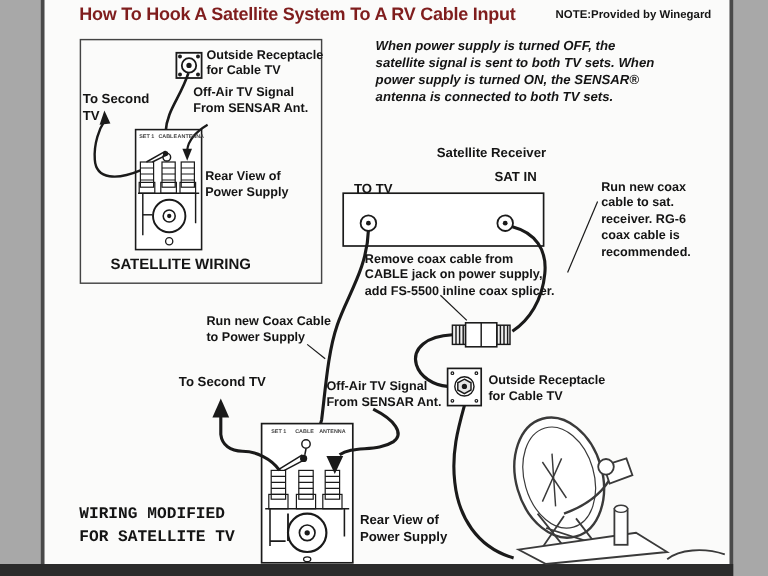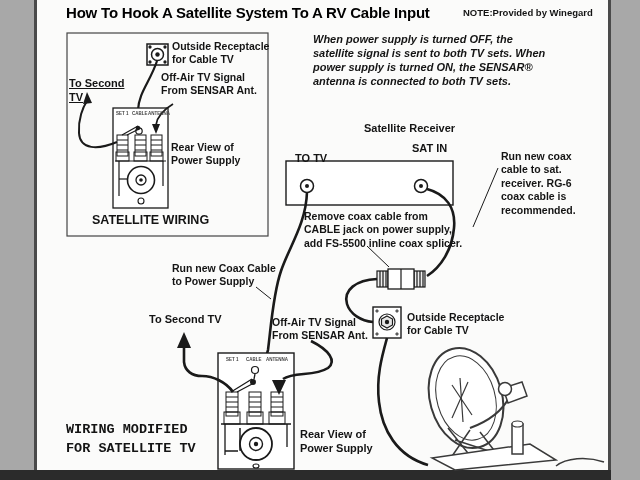--- a/index.html
+++ b/index.html
@@ -174,31 +174,31 @@
       <circle cx="505" cy="389" r="6.5" fill="#fff" stroke-width="1.5"></circle>
       <path d="M448,428 L475,462 M470,430 L448,462 M480,432 L500,458 M455,440 L492,452" stroke-width="1.5"></path>
       <polygon points="432,458 530,444 556,460 455,470" fill="#fff" stroke-width="1.5"></polygon>
       <rect x="512" y="424" width="11" height="30" fill="#fff" stroke-width="1.5"></rect>
       <ellipse cx="517.5" cy="424" rx="5.5" ry="3" fill="#fff" stroke-width="1.2"></ellipse>
       <path d="M556,466 C566,458 586,456 604,462" stroke-width="1.5"></path>
     </g>
   </g>
 </svg>
 
-<div class="lbl title" style="left:66px;top:3px;color:#000000;">How To Hook A Satellite System To A RV Cable Input</div>
+<div class="lbl title" style="left:66px;top:3px;color:#7f1d1d;">How To Hook A Satellite System To A RV Cable Input</div>
 <div class="lbl note" style="left:443px;top:7px;padding-left:20px;">NOTE:Provided by Winegard</div>
 
 <div class="lbl" style="left:313px;top:32px;width:292px;font-size:11px;font-style:italic;">When power supply is turned OFF, the
 satellite signal is sent to both TV sets.  When
 power supply is turned ON, the SENSAR®
 antenna is connected to both TV sets.</div>
 
 <div class="lbl" style="left:172px;top:40px;font-size:10.5px;">Outside Receptacle
 for Cable TV</div>
-<div class="lbl" style="left:69px;top:76px;font-size:11px;text-decoration:underline;">To Second
+<div class="lbl" style="left:69px;top:76px;font-size:11px;">To Second
 TV</div>
 <div class="lbl" style="left:161px;top:71px;font-size:10.5px;">Off-Air TV Signal
 From SENSAR Ant.</div>
 <div class="lbl" style="left:171px;top:141px;font-size:10.5px;">Rear View of
 Power Supply</div>
 <div class="lbl" style="left:92px;top:212px;font-size:12.5px;">SATELLITE WIRING</div>
 <div class="lbl tiny" style="left:116px;top:111px;">SET 1</div>
 <div class="lbl tiny" style="left:132px;top:111px;">CABLE</div>
 <div class="lbl tiny" style="left:148px;top:111px;">ANTENNA</div>
 

